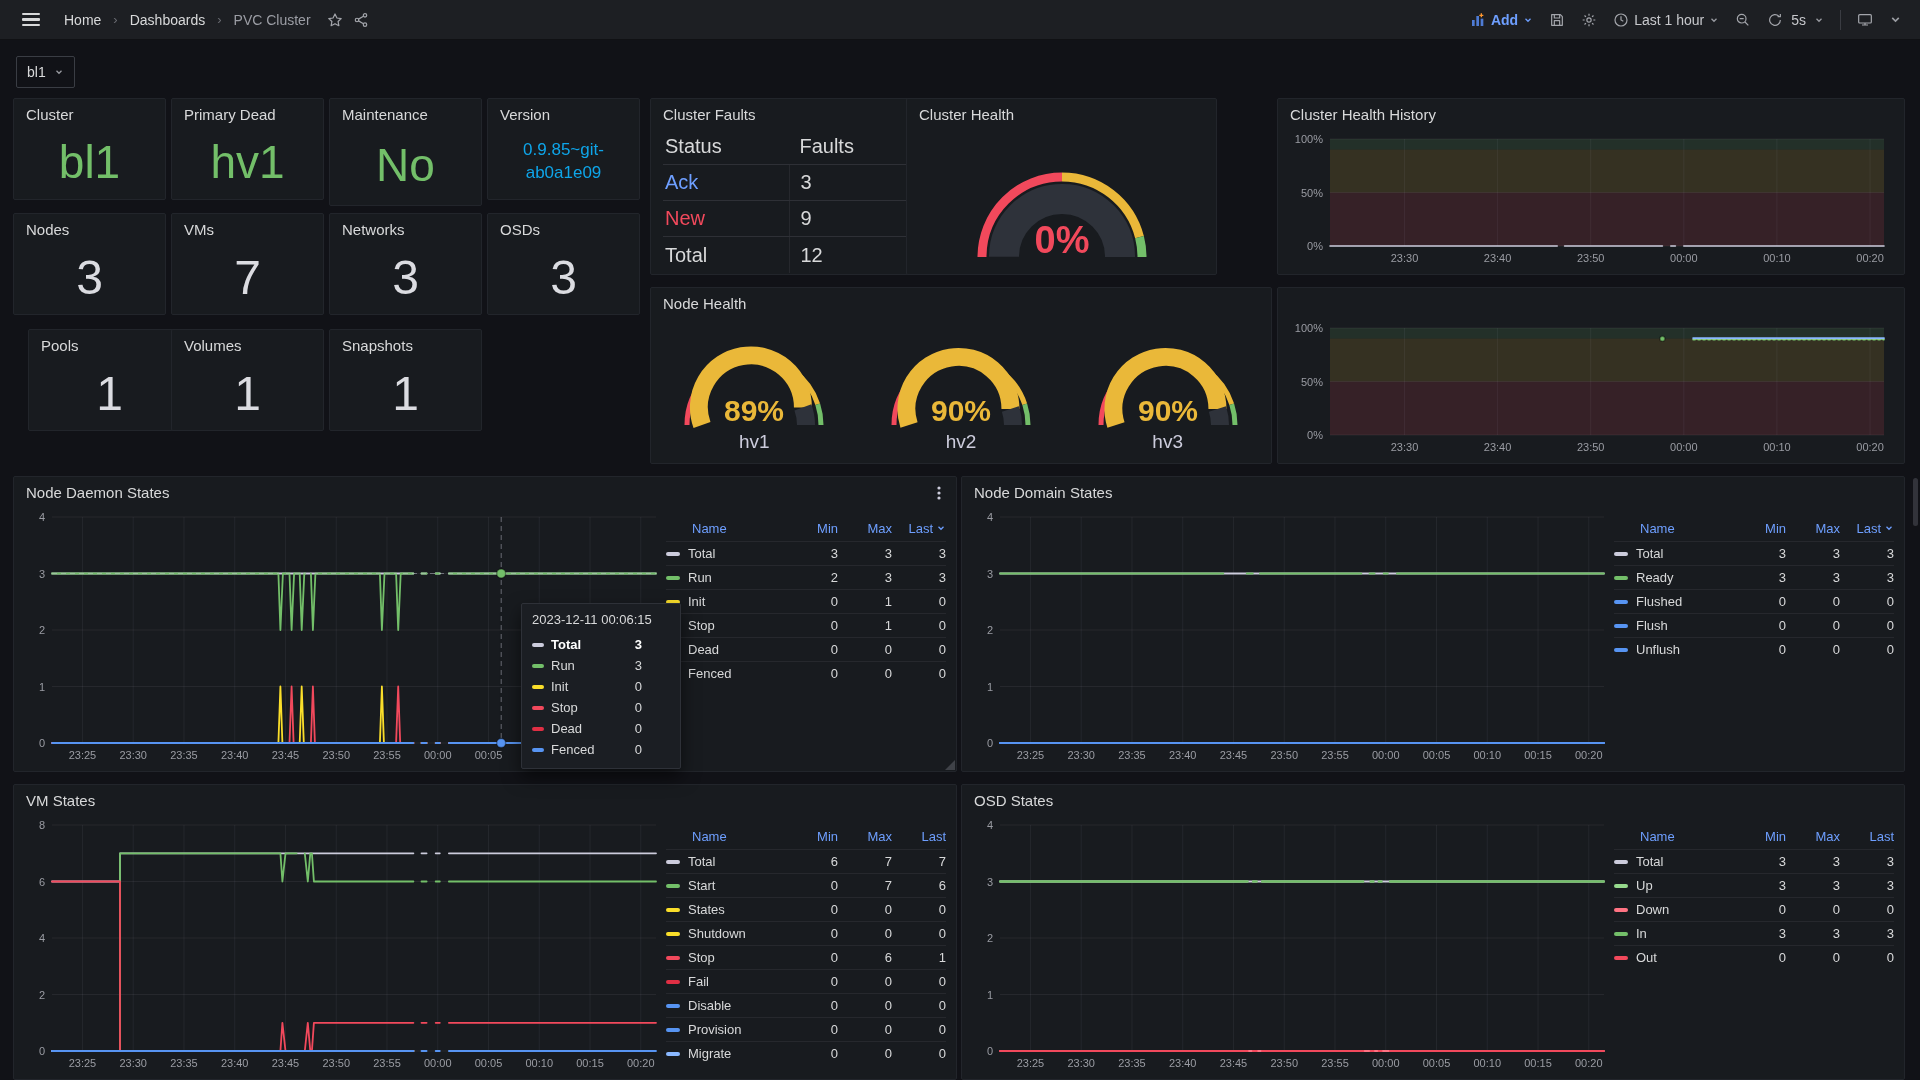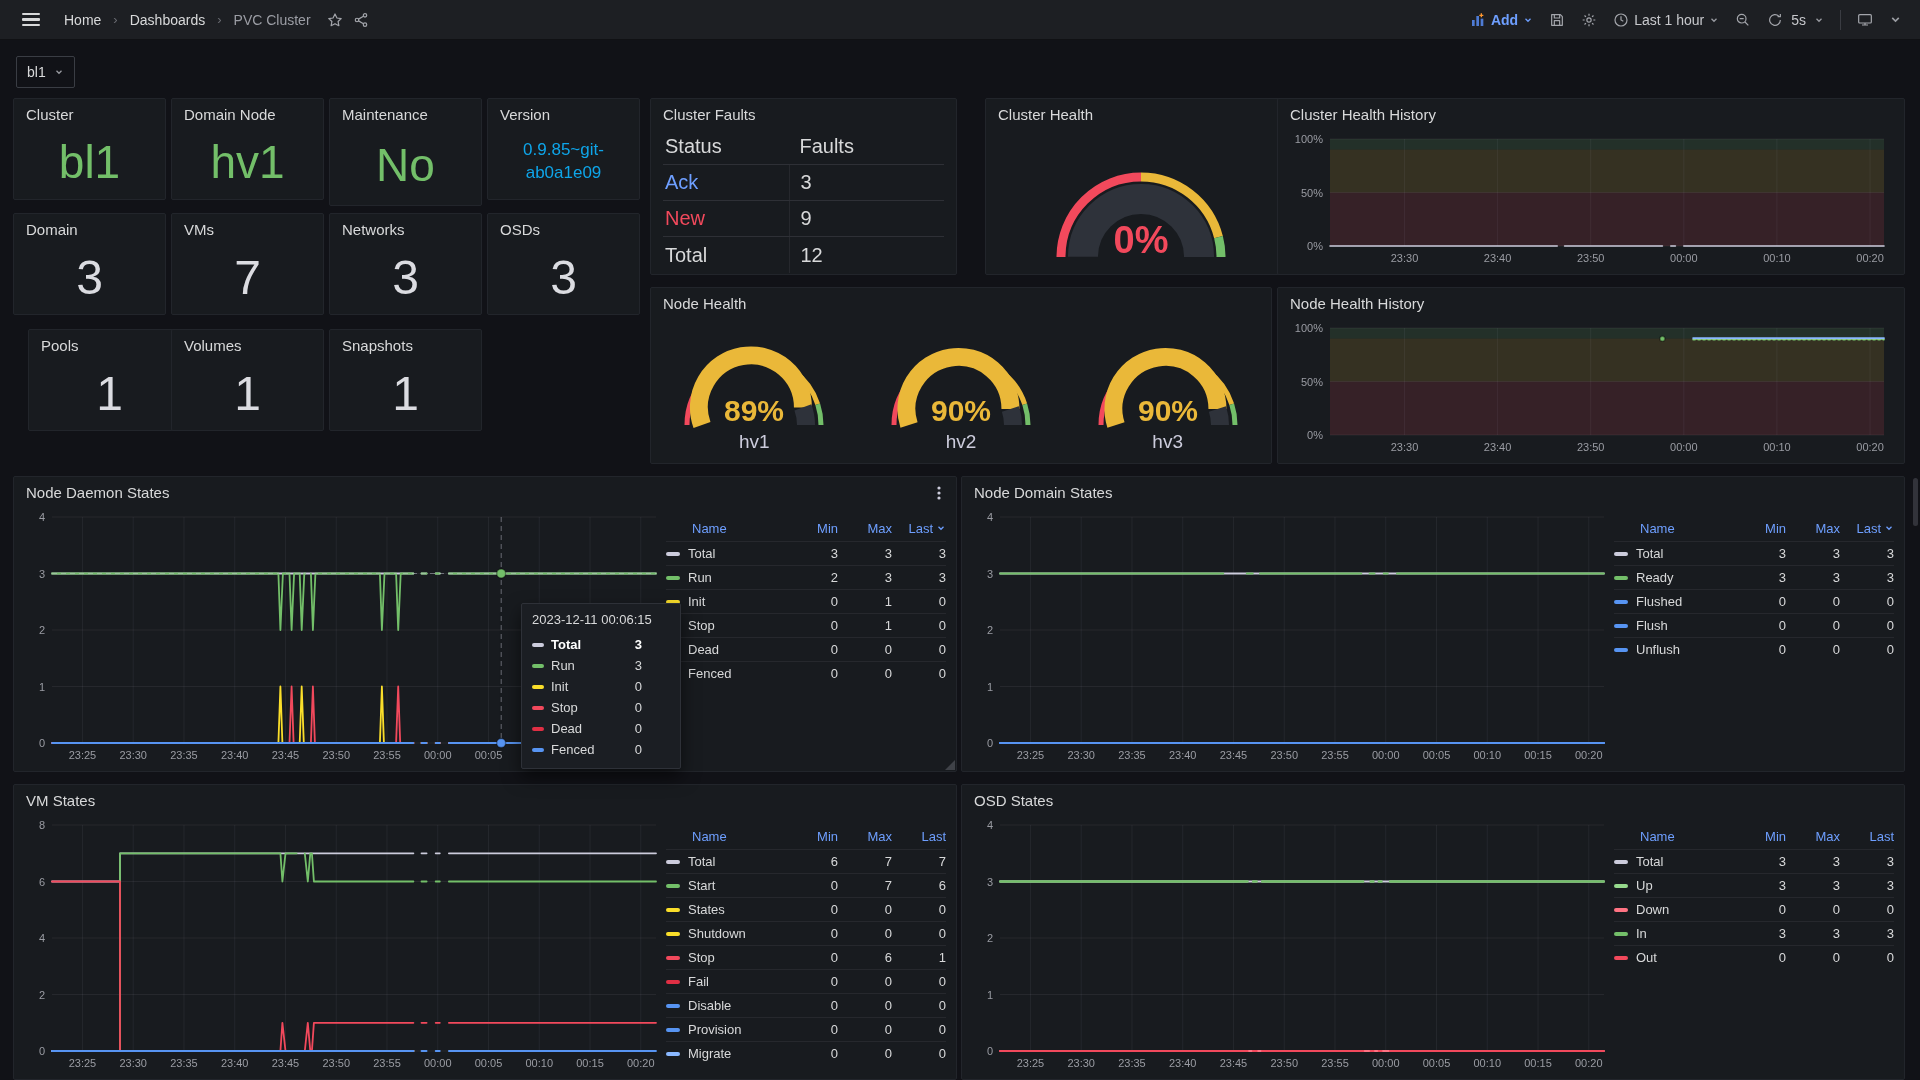--- a/index.html
+++ b/index.html
@@ -209,35 +209,35 @@
         </svg>
       </span>
   </button>
 
   <div id="stats-root">
       <section class="panel" style="left: 13px; top: 98px; width: 153px; height: 102px;">
         <div class="panel-title">Cluster</div>
         <div class="stat-value green">bl1</div>
       </section>
       <section class="panel" style="left: 171px; top: 98px; width: 153px; height: 102px;">
-        <div class="panel-title">Domain Node</div>
+        <div class="panel-title">Primary Dead</div>
         <div class="stat-value green">hv1</div>
       </section>
       <section class="panel" style="left: 329px; top: 98px; width: 153px; height: 108px;">
         <div class="panel-title">Maintenance</div>
         <div class="stat-value green">No</div>
       </section>
       <section class="panel" style="left: 487px; top: 98px; width: 153px; height: 102px;">
         <div class="panel-title">Version</div>
         <div class="stat-value green-small">
           <span>0.9.85~git-ab0a1e09</span>
         </div>
       </section>
       <section class="panel" style="left: 13px; top: 213px; width: 153px; height: 102px;">
-        <div class="panel-title">Domain</div>
+        <div class="panel-title">Nodes</div>
         <div class="stat-value num">3</div>
       </section>
       <section class="panel" style="left: 171px; top: 213px; width: 153px; height: 102px;">
         <div class="panel-title">VMs</div>
         <div class="stat-value num">7</div>
       </section>
       <section class="panel" style="left: 329px; top: 213px; width: 153px; height: 102px;">
         <div class="panel-title">Networks</div>
         <div class="stat-value num">3</div>
       </section>
@@ -276,21 +276,21 @@
             <div class="ft-c2 c-white">9</div>
           </div>
           <div class="ft-row">
             <div class="ft-c1 c-white">Total</div>
             <div class="ft-c2 c-white">12</div>
           </div>
         </div>
     </div>
   </section>
 
-  <section class="panel" style="left:985px;top:98px;width:311px;height:177px;">
+  <section class="panel" style="left:906px;top:98px;width:311px;height:177px;">
     <div class="panel-title">Cluster Health</div>
     <div class="gauge-area" id="cluster-gauge">
         <div class="gauge-box">
           <svg width="230" height="130">
             <path d="M 35.00 120.00 A 80 80 0 0 1 115.00 40.00" stroke="#f2495c" stroke-width="9" fill="none"></path>
             <path d="M 115.00 40.00 A 80 80 0 0 1 192.49 100.10" stroke="#eab839" stroke-width="9" fill="none"></path>
             <path d="M 192.49 100.10 A 80 80 0 0 1 195.00 120.00" stroke="#73bf69" stroke-width="9" fill="none"></path>
             <path d="M 57.00 119.82 A 58 58 0 1 1 173.00 120.00" stroke="#2e323a" stroke-width="30" fill="none"></path>
             <text x="115" y="116" text-anchor="middle" fill="#f2495c" font-size="38" font-weight="bold" font-family="&quot;Liberation Sans&quot;,sans-serif">0%</text>
           </svg>
@@ -364,21 +364,20 @@
             <path d="M 34.00 96.00 A 52 52 0 1 1 135.45 79.93" stroke="#eab839" stroke-width="18" fill="none"></path>
             <path d="M 135.45 79.93 A 52 52 0 0 1 138.00 96.00" stroke="#2e323a" stroke-width="18" fill="none"></path>
             <text x="86" y="92" text-anchor="middle" fill="#eab839" font-size="30" font-weight="bold" font-family="&quot;Liberation Sans&quot;,sans-serif">90%</text>
           </svg>
           <div class="gauge-label">hv3</div>
         </div>
       </div>
   </section>
 
   <section class="panel" style="left:1277px;top:287px;width:628px;height:177px;">
-    <div class="panel-title">Node Health History</div>
     <div class="panel-body">
         <div class="chart"><svg width="606" height="139" font-family="&quot;Liberation Sans&quot;,sans-serif">
             <rect x="42" y="63.5" width="554" height="53.5" fill="rgba(242,73,92,0.14)"></rect>
             <rect x="42" y="20.699999999999996" width="554" height="42.800000000000004" fill="rgba(234,184,57,0.14)"></rect>
             <rect x="42" y="10" width="554" height="10.699999999999996" fill="rgba(115,191,105,0.13)"></rect>
             <line x1="42" x2="596" y1="117" y2="117" stroke="rgba(204,204,220,0.08)" stroke-width="1"></line>
             <line x1="42" x2="596" y1="63.5" y2="63.5" stroke="rgba(204,204,220,0.08)" stroke-width="1"></line>
             <line x1="42" x2="596" y1="10" y2="10" stroke="rgba(204,204,220,0.08)" stroke-width="1"></line>
             <line x1="116.48739495798318" x2="116.48739495798318" y1="10" y2="117" stroke="rgba(204,204,220,0.07)" stroke-width="1"></line>
             <line x1="209.5966386554622" x2="209.5966386554622" y1="10" y2="117" stroke="rgba(204,204,220,0.07)" stroke-width="1"></line>

